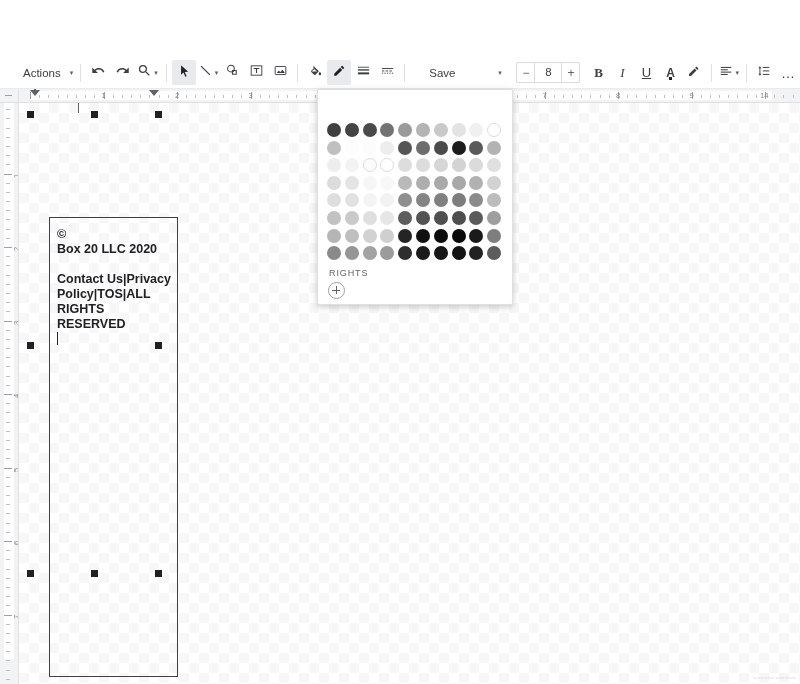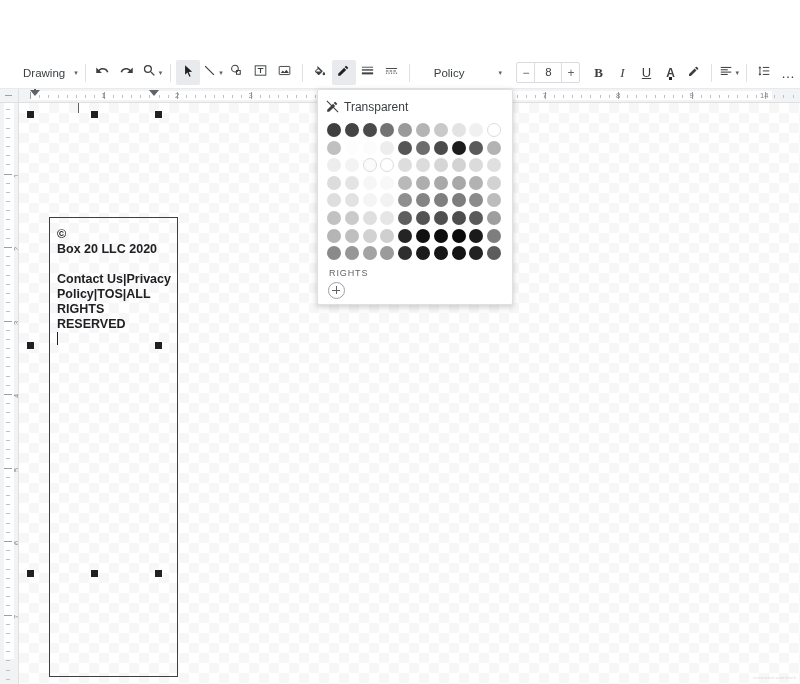--- a/index.html
+++ b/index.html
@@ -125,21 +125,21 @@
 </head>
 <body>
 
 <div id="app">
 
 
   <div class="toolbar">
     <div style="width:14px;flex:none;"></div>
 
     <div class="tb-item" style="padding:0 2px;">
-      <span class="tb-text">Drawing</span>
+      <span class="tb-text">Actions</span>
       <span class="tb-caret">▾</span>
     </div>
     <div class="tb-sep"></div>
 
     <div class="tb-item icon">
       <span>
         <svg width="15" height="15" viewBox="0 0 24 24">
             <path fill="#3c4043" d="M12.5 8c-2.65 0-5.05 1-6.9 2.6L2 7v9h9l-3.62-3.62C8.85 11.22 10.6 10.5 12.5 10.5c3.04 0 5.64 1.93 6.62 4.63l2.37-.78C20.2 10.55 16.72 8 12.5 8z"></path>
           </svg>
       </span>
@@ -241,21 +241,21 @@
               <rect x="11" y="15.5" width="2" height="1.5"></rect>
               <rect x="15" y="15.5" width="2" height="1.5"></rect>
               <rect x="19" y="15.5" width="2" height="1.5"></rect>
             </g>
         </svg>
       </span>
     </div>
     <div class="tb-sep"></div>
 
     <div style="width:14px;flex:none;"></div>
-    <div class="font-name">Policy</div>
+    <div class="font-name">Save</div>
     <div class="font-caret">▾</div>
 
     <div style="width:8px;flex:none;"></div>
     <div class="size-box">
       <div class="size-btn">−</div>
       <div class="size-val">8</div>
       <div class="size-btn">+</div>
     </div>
 
     <div class="tb-gap"></div>
@@ -505,29 +505,20 @@
   <div class="handle" style="left:26px;top:110px;"></div>
   <div class="handle" style="left:90px;top:110px;"></div>
   <div class="handle" style="left:154px;top:110px;"></div>
   <div class="handle" style="left:26px;top:341px;"></div>
   <div class="handle" style="left:154px;top:341px;"></div>
   <div class="handle" style="left:26px;top:569px;"></div>
   <div class="handle" style="left:90px;top:569px;"></div>
   <div class="handle" style="left:154px;top:569px;"></div>
 
   <div class="picker">
-    <div class="picker-row-transparent">
-      <span style="position:absolute;left:7px;top:3px;">
-        <svg width="15" height="15" viewBox="0 0 24 24">
-          <path fill="#3c4043" d="M3.5 17.3V20.5h3.2L16.3 11 13 7.7 3.5 17.3zM19.2 8.5c.3-.3.3-.9 0-1.2l-2.5-2.5a.85.85 0 0 0-1.2 0l-1.6 1.6 3.7 3.7 1.6-1.6z"></path>
-          <path stroke="#3c4043" stroke-width="1.7" d="M3 3 L21 21"></path>
-        </svg>
-      </span>
-      <span class="transparent-label">Transparent</span>
-    </div>
 
     <div class="swatch-grid" id="swatch-grid">
         <div class="sw" title="#3f3f3f" style="left: 0px; top: 0px; background: rgb(63, 63, 63);"></div>
         <div class="sw" title="#444444" style="left: 17.8px; top: 0px; background: rgb(68, 68, 68);"></div>
         <div class="sw" title="#4a4a4a" style="left: 35.6px; top: 0px; background: rgb(74, 74, 74);"></div>
         <div class="sw" title="#737373" style="left: 53.4px; top: 0px; background: rgb(115, 115, 115);"></div>
         <div class="sw" title="#9a9a9a" style="left: 71.2px; top: 0px; background: rgb(154, 154, 154);"></div>
         <div class="sw" title="#b4b4b4" style="left: 89px; top: 0px; background: rgb(180, 180, 180);"></div>
         <div class="sw" title="#c9c9c9" style="left: 106.8px; top: 0px; background: rgb(201, 201, 201);"></div>
         <div class="sw" title="#e3e3e3" style="left: 124.6px; top: 0px; background: rgb(227, 227, 227);"></div>

